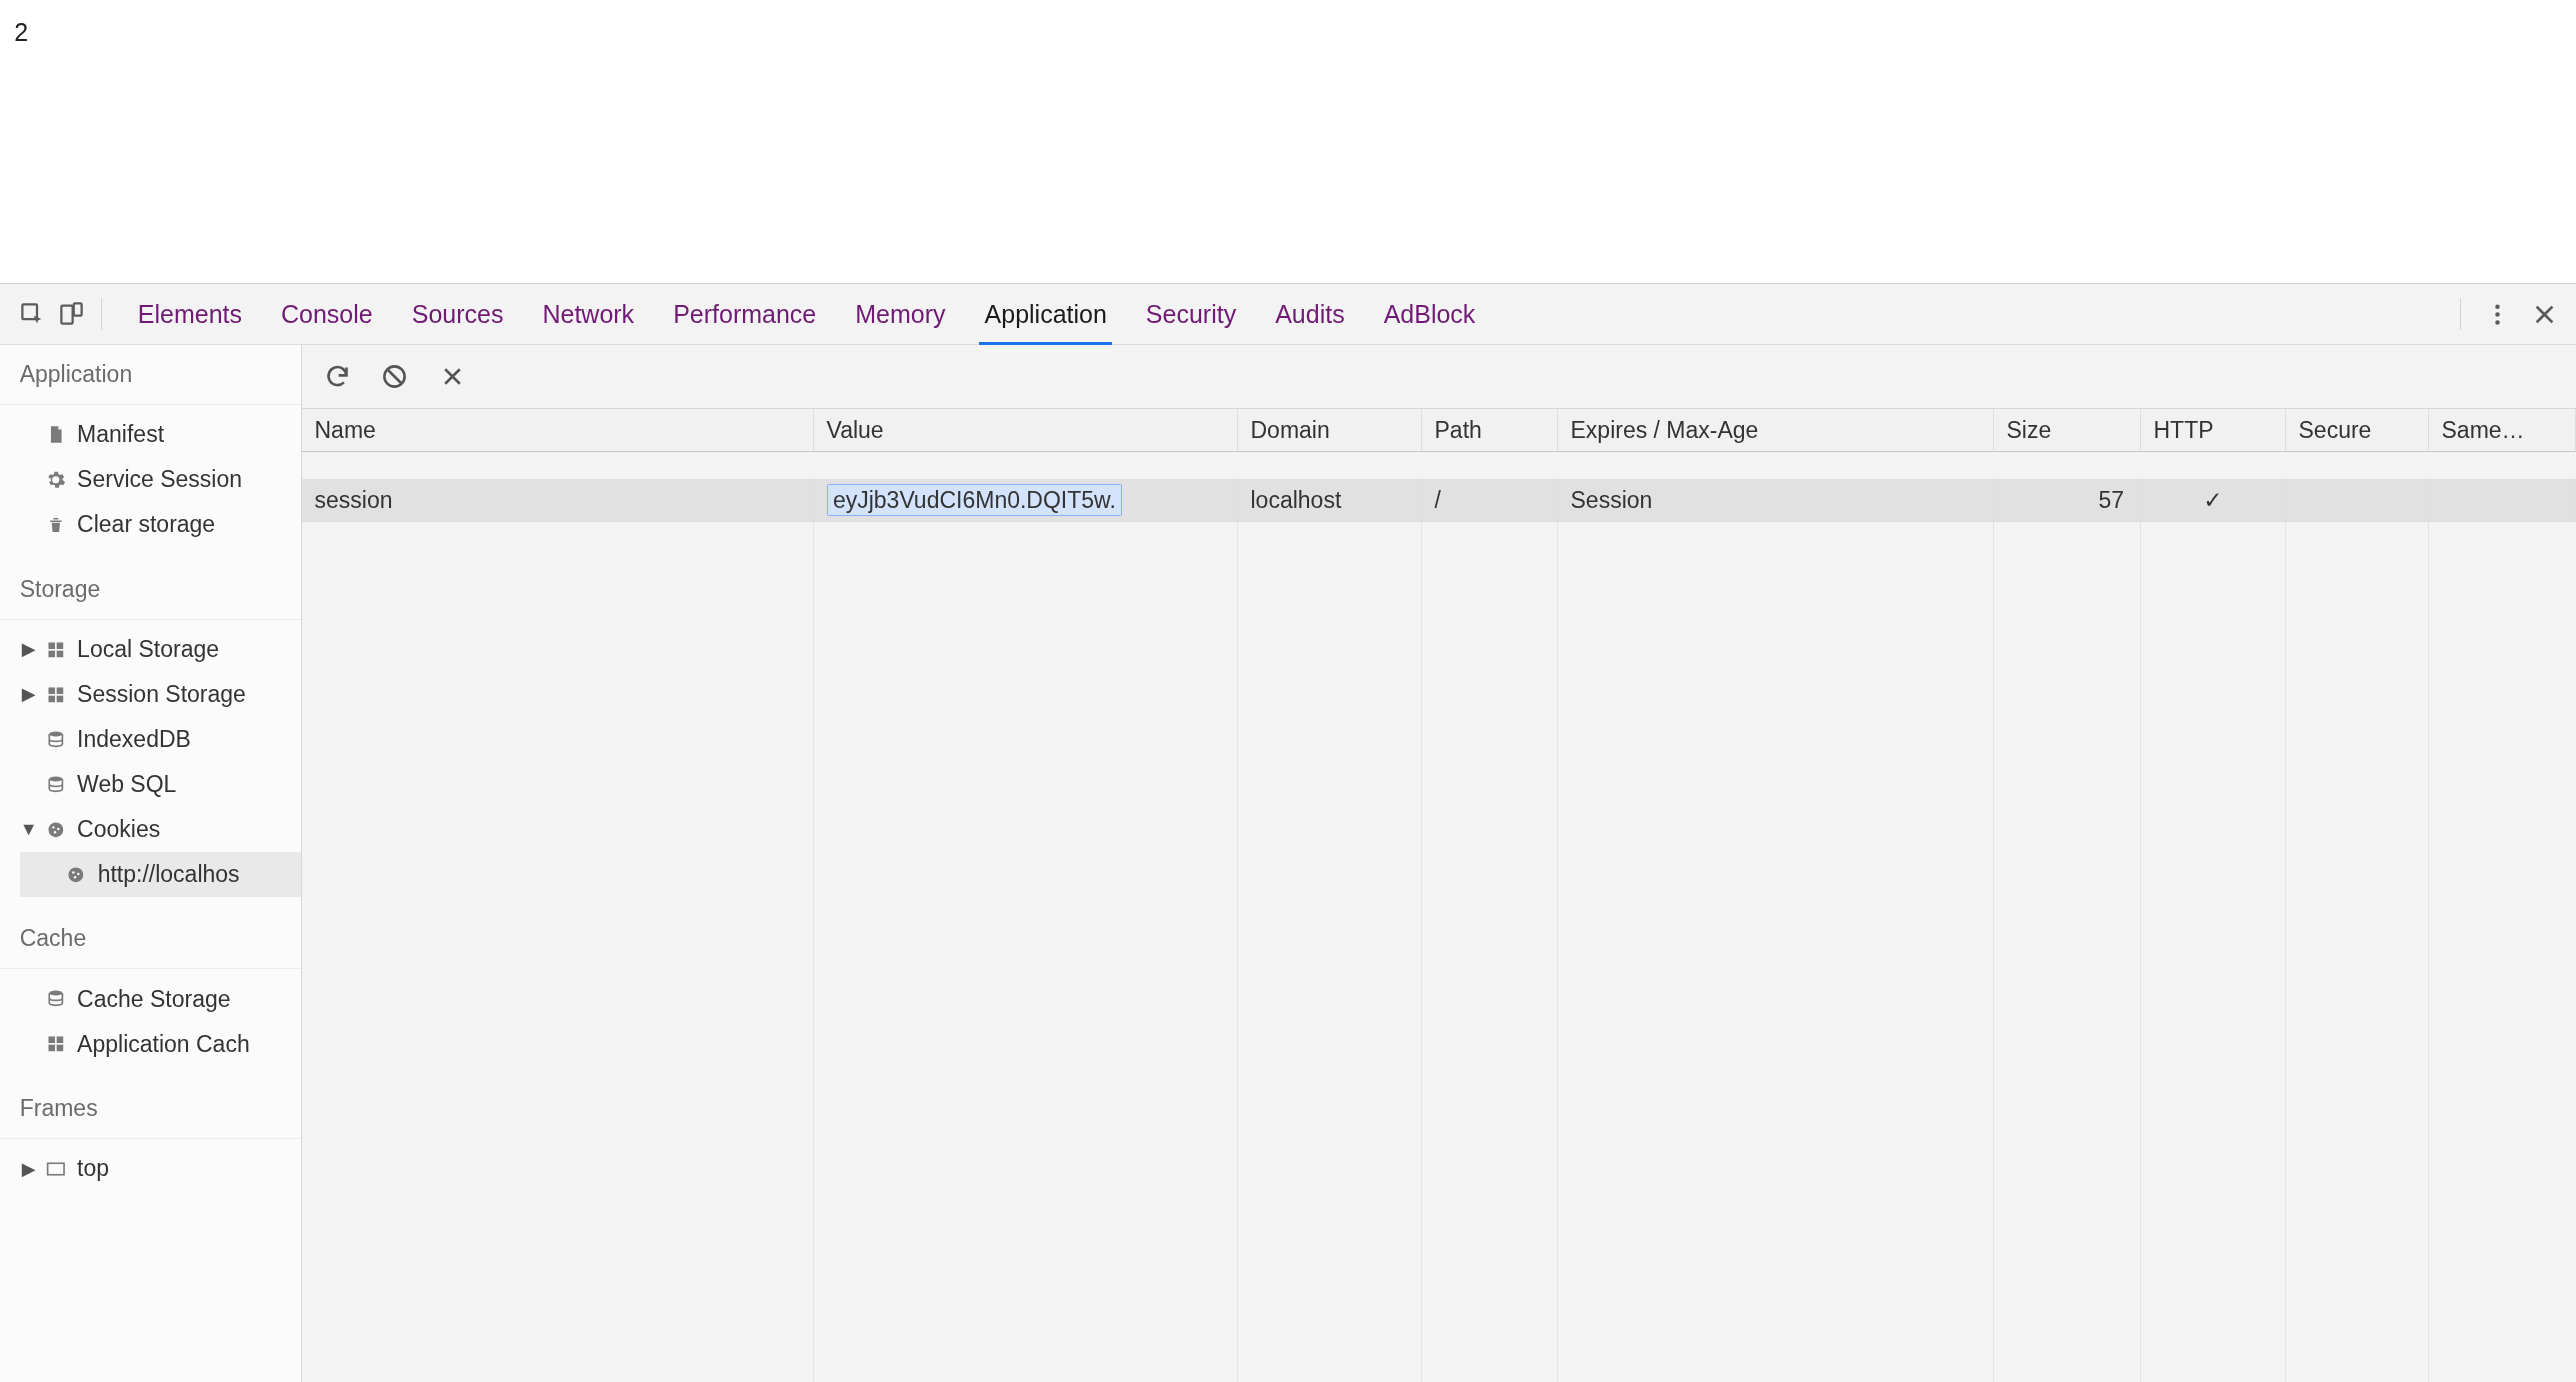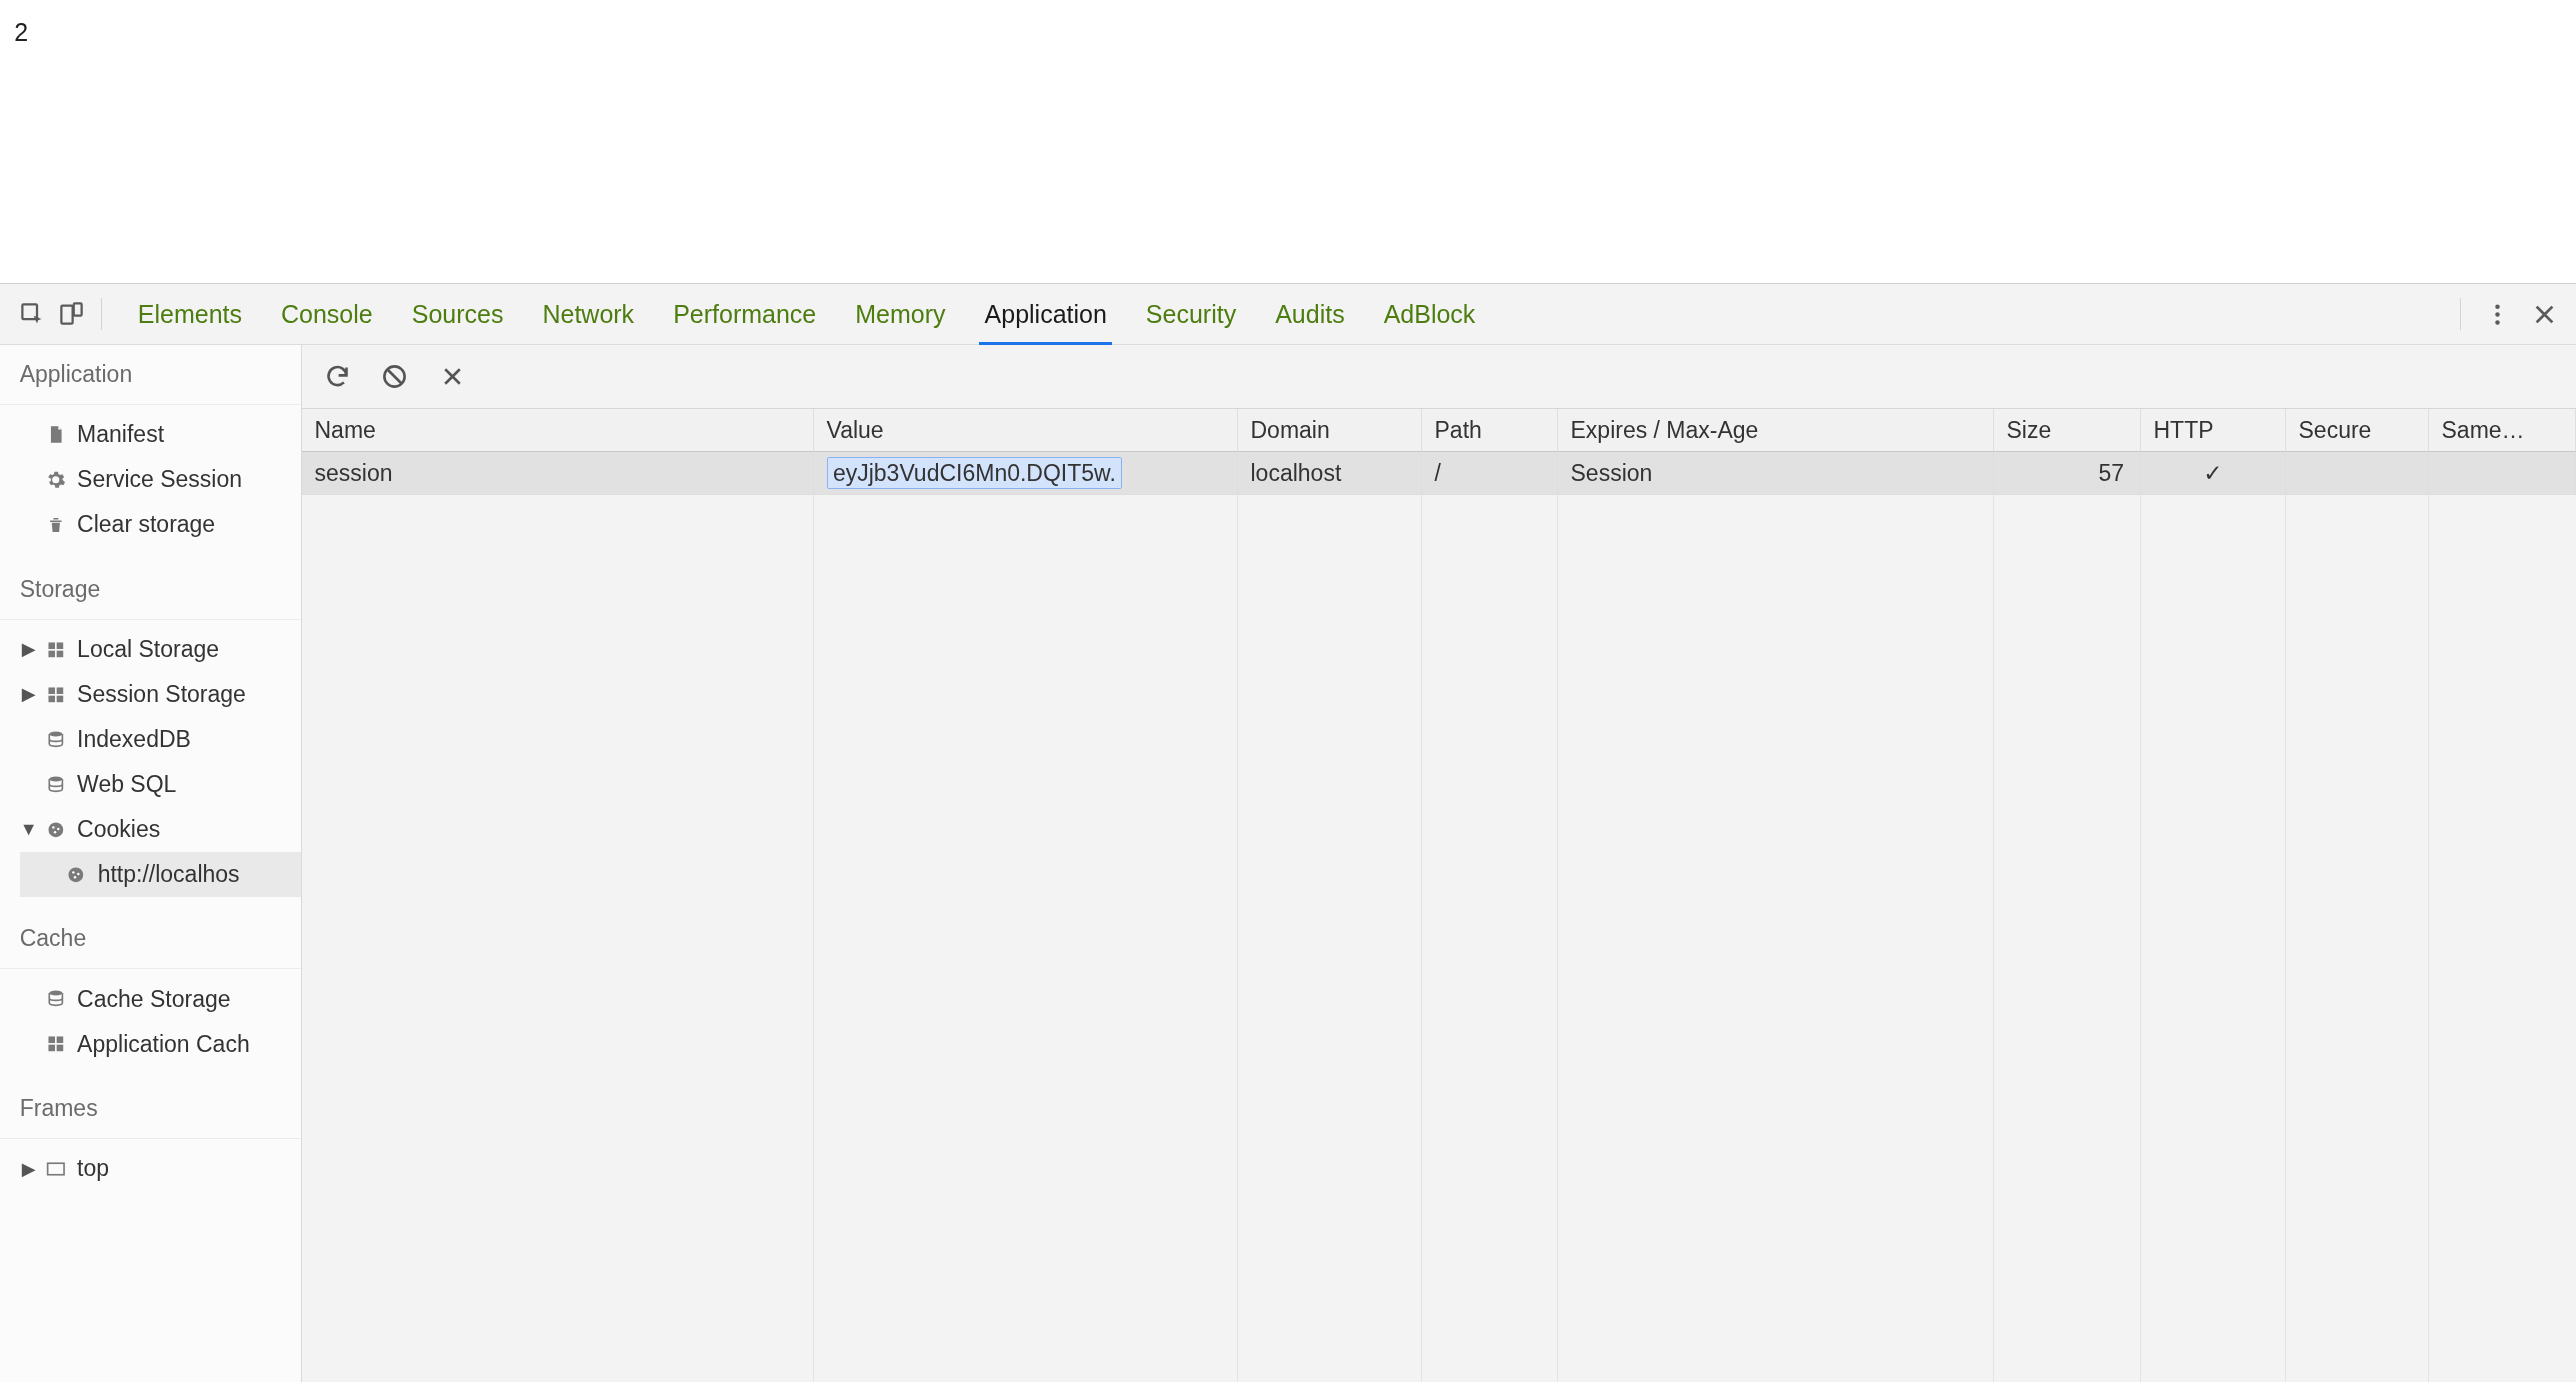--- a/index.html
+++ b/index.html
@@ -8,21 +8,21 @@
   .devtools { border-top: 0.9px solid #cfcfcf; background: #f3f3f3; display: flex; flex-direction: column; }
   
   .tabs-row {
     display: flex; align-items: center; height: 61px; border-bottom: 0.9px solid #dcdcdc;
     padding: 0 12.5px;
   }
   .tabs-left, .tabs-right { display: flex; align-items: center; }
   .tab-ctrl { width: 39px; height: 39px; display: flex; align-items: center; justify-content: center; color: #5a5a5a; }
   .tab-sep { width: 0.9px; height: 32px; background: #d3d3d3; margin: 0 10.7px; }
   .tabs { display: flex; gap: 39px; margin-left: 25px; }
-  .tab { color: #4d7c0f; font-size: 25px; height: 61px; display: flex; align-items: center; position: relative; cursor: pointer; }
+  .tab { color: #701a75; font-size: 25px; height: 61px; display: flex; align-items: center; position: relative; cursor: pointer; }
   .tab.active { color: #1a1a1a; }
   .tab.active::after { content: ""; position: absolute; left: -5.4px; right: -5.4px; bottom: -0.9px; height: 3.6px; background: #1a73e8; }
   .tabs-right { margin-left: auto; gap: 7.2px; }
   
   .main { display: flex; height: 1039px; }
   .sidebar { width: 372px; border-right: 0.9px solid #d9d9d9; background: #fbfbfb; overflow: hidden; }
   .content { flex: 1; display: flex; flex-direction: column; }
   
   .section-title { font-size: 23px; color: #6b6b6b; padding: 16px 19.7px; border-bottom: 0.9px solid #ececec; }
   .tree { padding: 7.2px 0 12.5px 19.7px; }
@@ -33,21 +33,21 @@
   .node.cookie-host { background: #e9e9ea; }
   
   .toolbar { display: flex; align-items: center; gap: 19.7px; padding: 9px 16px; border-bottom: 0.9px solid #d6d6d6; background: #f3f3f3; height: 64px; }
   .tool-btn { display: flex; align-items: center; justify-content: center; width: 38px; height: 38px; color: #555; }
   .filter { flex: 0 0 984px; height: 43px; border: 0.9px solid #cfcfcf; background: #fff; padding: 0 12.5px; font-size: 23px; color: #8a8a8a; }
   
   .table { display: flex; flex-direction: column; flex: 1; }
   .thead, .trow { display: grid; grid-template-columns: 512px 424px 184px 136px 436px 147px 145px 143px 147px; align-items: stretch; }
   .th, .td { border-right: 0.9px solid #dedede; border-bottom: 0.9px solid #dedede; padding: 9px 12.5px; font-size: 23px; white-space: nowrap; overflow: hidden; text-overflow: ellipsis; }
   .thead .th { background: #f1f1f1; color: #333; border-bottom: 0.9px solid #c6c6c6; height: 43px; display: flex; align-items: center; }
-  .trow .td { height: 43px; display: flex; align-items: center; }
+  .trow .td { height: 43px; display: flex; align-items: center; margin-top: 27px; }
   .trow.selected .td { background: #e1e1e1; }
   .td.value .editing { display: inline-block; background: #d3e3fc; border: 0.9px solid #8ab1f4; padding: 1.8px 5.4px; border-radius: 1.8px; max-width: 100%; overflow: hidden; text-overflow: ellipsis; }
   .td.size { justify-content: flex-end; padding-right: 16px; }
   .td.http, .td.secure, .td.same { justify-content: center; }
   
   .grid-lines { flex: 1; position: relative; }
   .grid-lines .colline { position: absolute; top: 0; bottom: 0; width: 0.9px; background: #e3e3e3; }
   svg { display: block; }
 </style>
 </head>

